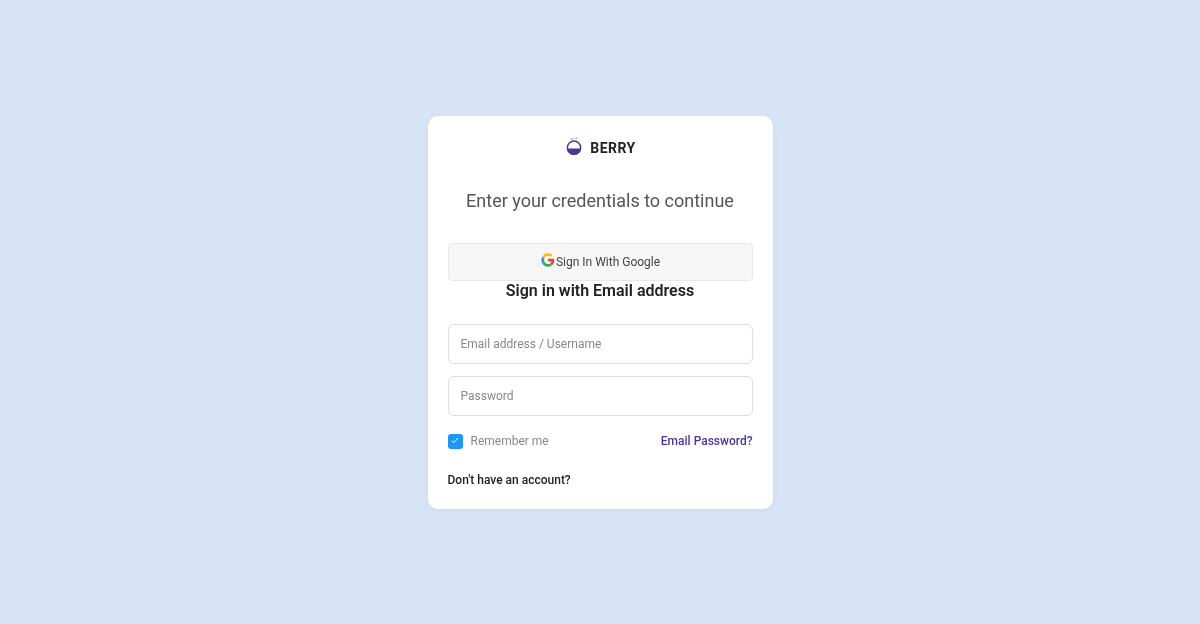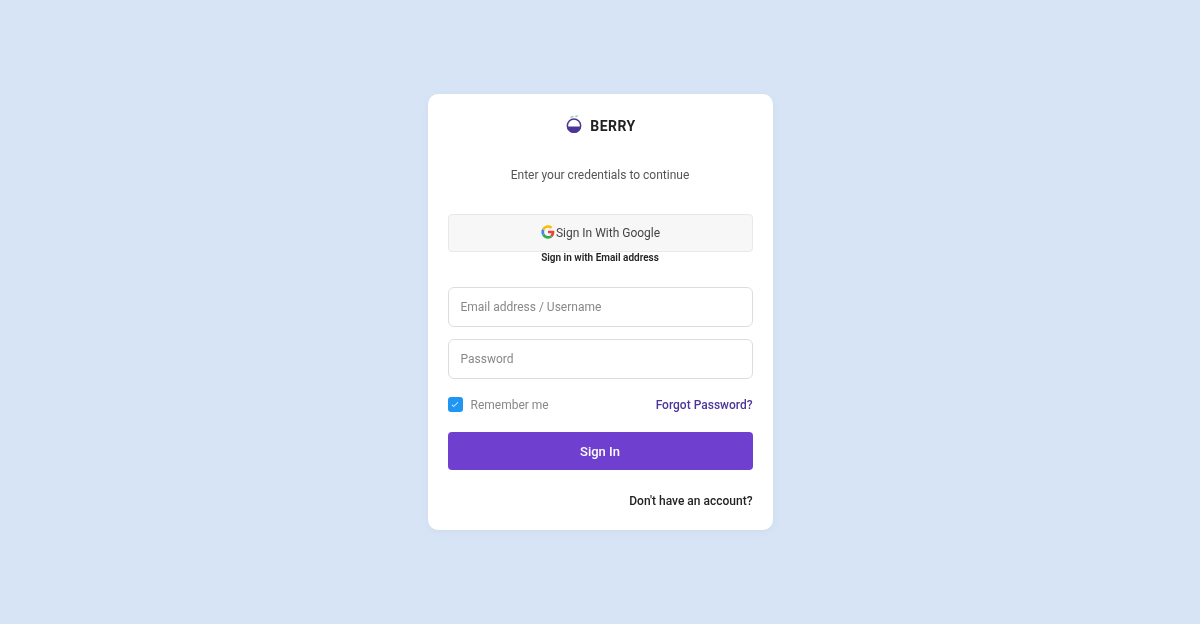--- a/index.html
+++ b/index.html
@@ -38,21 +38,21 @@
     }
     .welcome {
       text-align: center;
       font-size: 21px;
       font-weight: 700;
       color: #5B3EAE;
       margin-bottom: 10px;
     }
     .subtitle {
       text-align: center;
-      font-size: 12px;
+      font-size: 18px;
       color: #555;
       margin-bottom: 32px;
     }
     .google-btn {
       width: 100%;
       height: 38px;
       background: #F7F7F7;
       border: 1px solid #E8E8E8;
       border-radius: 4px;
       display: flex;
@@ -78,21 +78,21 @@
       border: 1px solid #eee;
       border-radius: 6px;
       padding: 6px 20px;
       font-size: 11px;
       color: #666;
       margin: 0 12px;
       background: #fff;
     }
     .email-heading {
       text-align: center;
-      font-size: 10px;
+      font-size: 16px;
       color: #222;
       font-weight: 600;
       margin-bottom: 24px;
     }
     .input-field {
       width: 100%;
       height: 40px;
       border: 1px solid #ddd;
       border-radius: 6px;
       padding: 16px 12px;
@@ -146,21 +146,21 @@
       height: 38px;
       background: #6F3FD0;
       color: #fff;
       font-size: 13px;
       font-weight: 500;
       border: none;
       border-radius: 4px;
       cursor: pointer;
     }
     .no-account {
-      text-align: right;
+      text-align: left;
       font-size: 12px;
       color: #222;
       font-weight: 500;
       margin-top: 24px;
       cursor: pointer;
     }
   </style>
 </head>
 <body>
 
@@ -199,19 +199,18 @@
 
   <div class="row-remember">
     <div class="remember-wrap">
       <div class="checkbox">
         <svg viewBox="0 0 24 24">
             <path fill="#fff" d="M20 6L9 17l-5-5 1.4-1.4L9 14.2 18.6 4.6z"></path>
           </svg>
       </div>
       <span class="remember-label">Remember me</span>
     </div>
-    <a class="forgot">Forgot Password?</a>
+    <a class="forgot">Email Password?</a>
   </div>
 
-  <button class="signin-btn">Sign In</button>
 
   <div class="no-account">Don't have an account?</div>
 </div>
 
 </body></html>

